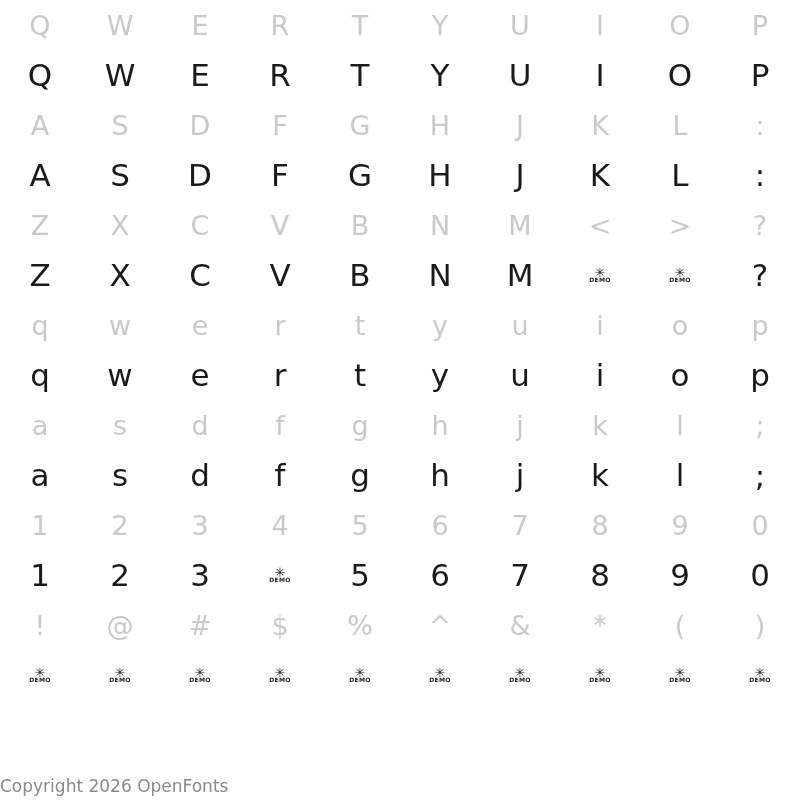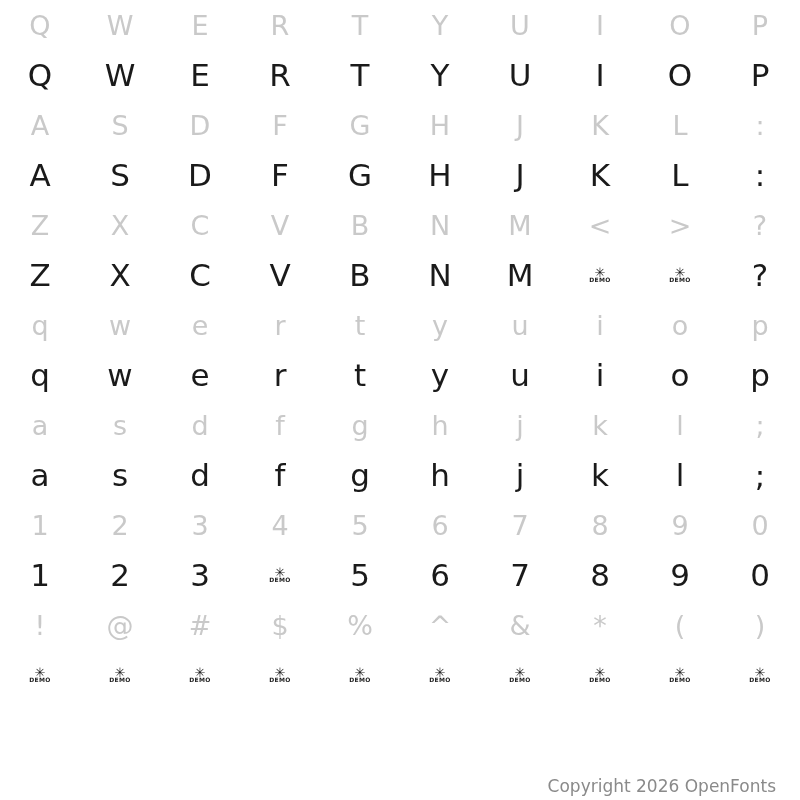--- a/index.html
+++ b/index.html
@@ -65,22 +65,22 @@
     font-weight: 700;
     letter-spacing: 0.3px;
     line-height: 1;
     margin-top: -1px;
   }
   #copyright {
     position: absolute;
     left: 0;
     top: 776px;
     width: 800px;
-    text-align: right;
-    padding-right: 24px;
+    text-align: left;
+    padding-right: 16px;
     box-sizing: border-box;
     font-family: "DejaVu Sans", sans-serif;
     font-size: 17px;
     color: #8a8a8a;
   }
 </style>
 </head>
 <body>
 
 <div id="sheet">

